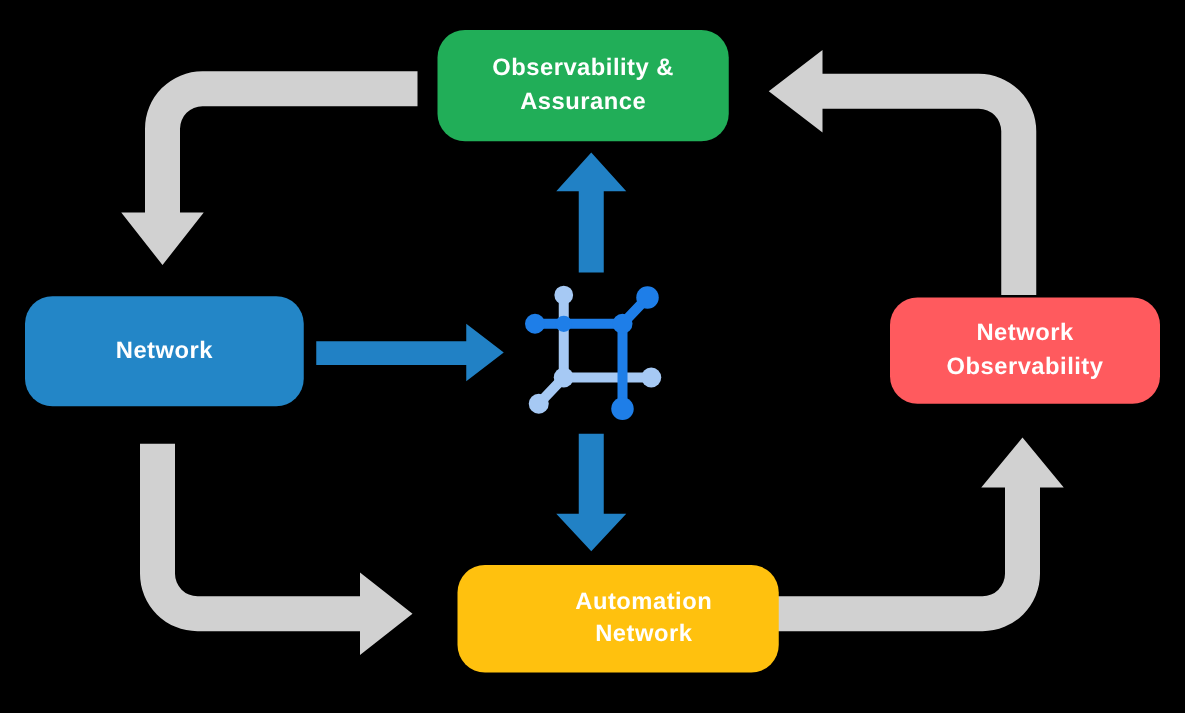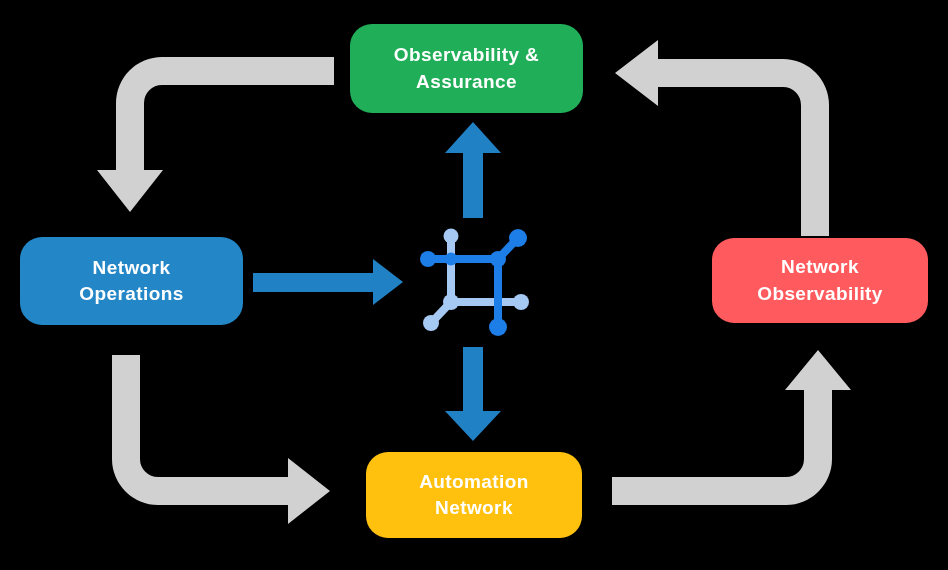--- a/index.html
+++ b/index.html
@@ -57,26 +57,25 @@
     </g>
   </svg>
 
   <div class="node" style="left: 350px; top: 24px; width: 233px; height: 89px; background: rgb(33, 174, 88); color: rgb(255, 255, 255);">
     <span>Observability &amp;</span>
     <span>Assurance</span>
   </div>
 
   <div class="node" style="left: 20px; top: 237px; width: 223px; height: 88px; background: rgb(35, 134, 199); color: rgb(255, 255, 255);">
     <span>Network</span>
-    <span>Operations</span>
   </div>
 
   <div class="node" style="left: 712px; top: 238px; width: 216px; height: 85px; background: rgb(255, 90, 94); color: rgb(255, 255, 255);">
     <span>Network</span>
     <span>Observability</span>
   </div>
 
-  <div class="node" style="left: 366px; top: 452px; width: 216px; height: 86px; background: rgb(255, 193, 14); color: rgb(255, 255, 255);">
+  <div class="node" style="left: 366px; top: 452px; width: 216px; height: 86px; background: rgb(255, 193, 14); color: rgb(255, 255, 255); padding-left: 41px;">
     <span>Automation</span>
     <span>Network</span>
   </div>
 
 </div>
 
 </body></html>

